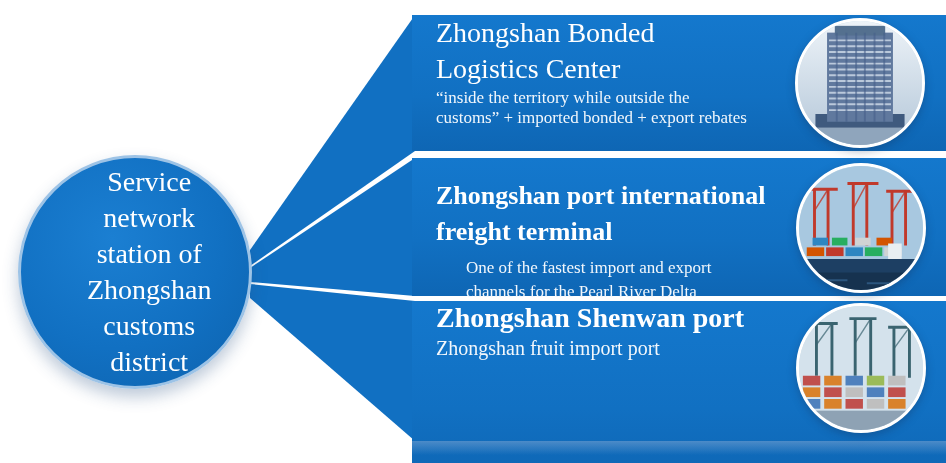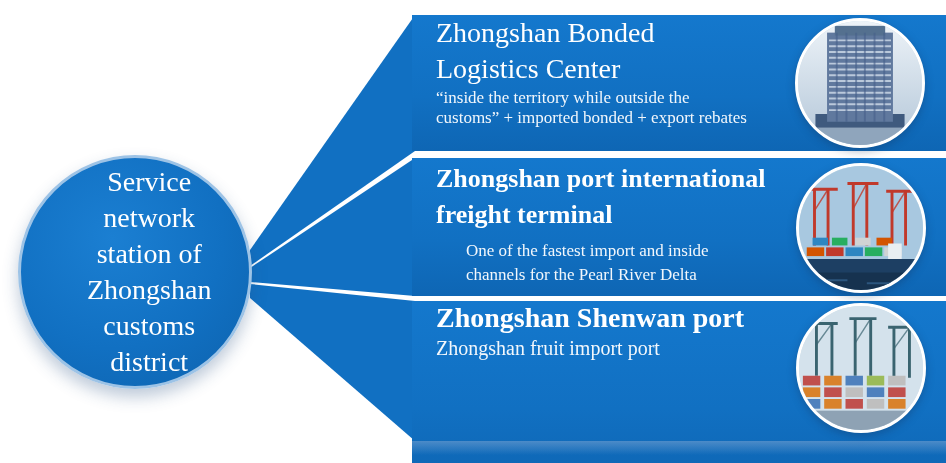--- a/index.html
+++ b/index.html
@@ -50,21 +50,21 @@
   .panel {
     position: absolute;
     left: 412px;
     width: 534px;
     background: linear-gradient(to bottom, #1478cd 0%, #1170c2 60%, #0e66b4 100%);
     color: #ffffff;
     box-sizing: border-box;
     padding-left: 24px;
   }
   .panel1 { top: 15px;  height: 136px; }
-  .panel2 { top: 158px; height: 138px; padding-top: 3px; }
+  .panel2 { top: 158px; height: 138px; padding-top: 20px; }
   .panel3 { top: 301px; height: 180px; }
 
   .panel-title {
     white-space: pre-line;
     max-width: 375px;
     color: #ffffff;
   }
   .t1 { font-size: 28px; font-weight: 400; line-height: 36px; }
   .t2 { font-size: 26px; font-weight: 700; line-height: 36px; }
   .t3 { font-size: 28px; font-weight: 700; line-height: 34px; }
@@ -128,21 +128,21 @@
   <div class="panel panel1">
     <div class="panel-title t1">Zhongshan Bonded
 Logistics Center</div>
     <div class="panel-subtitle s1">“inside the territory while outside the
 customs” + imported bonded + export rebates</div>
   </div>
 
   <div class="panel panel2">
     <div class="panel-title t2">Zhongshan port international
 freight terminal</div>
-    <div class="panel-subtitle s2">One of the fastest import and inside
+    <div class="panel-subtitle s2">One of the fastest import and export
 channels for the Pearl River Delta</div>
   </div>
 
   <div class="panel panel3">
     <div class="panel-title t3">Zhongshan Shenwan port</div>
     <div class="panel-subtitle s3">Zhongshan fruit import port</div>
   </div>
 
   <div class="photo photo1">
     <svg viewBox="0 0 128 128" aria-hidden="true">

